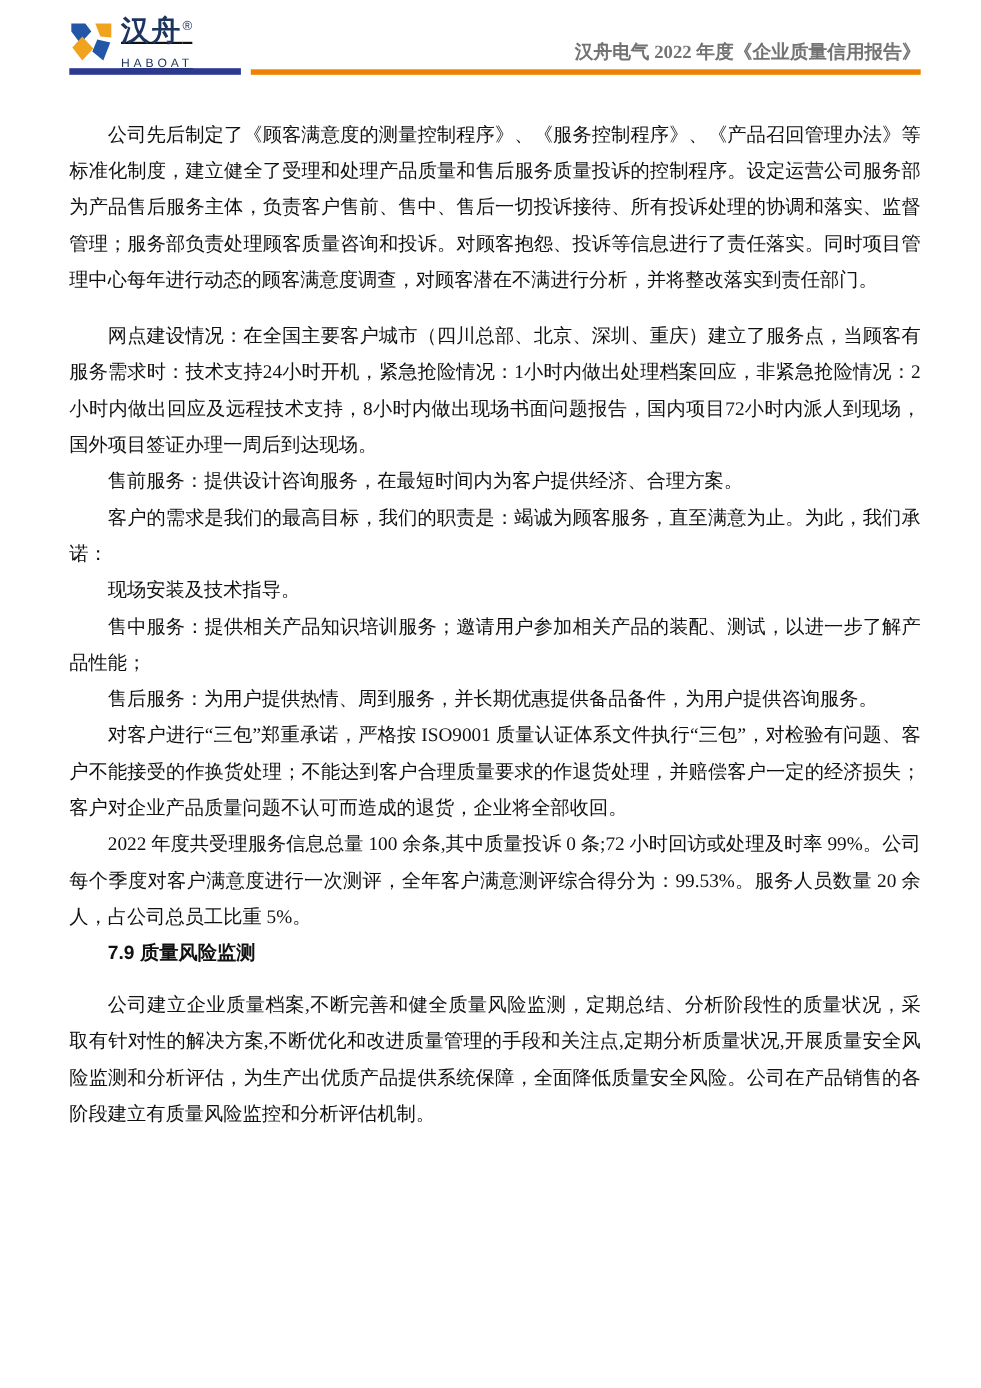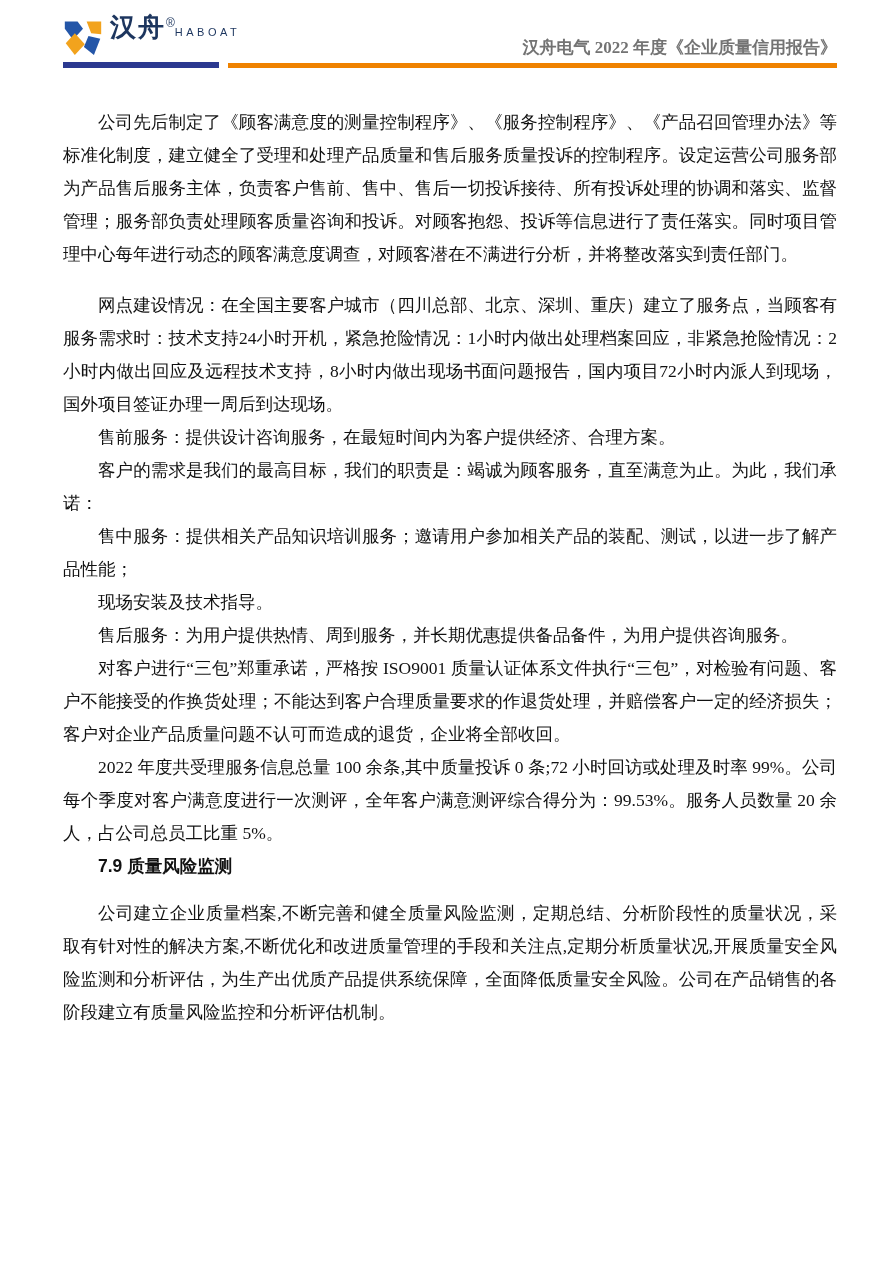--- a/index.html
+++ b/index.html
@@ -17,21 +17,21 @@
   
   .header{
     position:relative;
     padding:14px 55px 0 63px;
     box-sizing:border-box;
   }
   .logo{display:flex;align-items:flex-start;gap:7px;height:48px;}
   .logo-mark{width:40px;height:44px;display:block;}
   .mark-blue{fill:var(--logo_blue,#2456a8);}
   .mark-orange{fill:var(--logo_orange,#f2a31d);}
-  .logo-text{display:flex;flex-direction:row;line-height:1;}
+  .logo-text{display:flex;flex-direction:column;line-height:1;text-decoration:underline;}
   .logo-cn{
     font-family:"Liberation Sans","DejaVu Sans",sans-serif;
     font-weight:bold;font-size:26px;color:var(--text_navy,#1c355e);
     letter-spacing:2px;
   }
   .logo-cn sup{font-size:12px;font-weight:normal;letter-spacing:0;vertical-align:9px;}
   .logo-en{
     font-family:"Liberation Sans","DejaVu Sans",sans-serif;
     font-size:11px;color:var(--text_navy,#1c355e);
     letter-spacing:3.5px;margin-top:13px;
@@ -90,22 +90,22 @@
       <span class="rule-orange"></span>
     </div>
   </header>
 
   <main class="doc">
 
     <p class="para gap">公司先后制定了《顾客满意度的测量控制程序》、《服务控制程序》、《产品召回管理办法》等标准化制度，建立健全了受理和处理产品质量和售后服务质量投诉的控制程序。设定运营公司服务部为产品售后服务主体，负责客户售前、售中、售后一切投诉接待、所有投诉处理的协调和落实、监督管理；服务部负责处理顾客质量咨询和投诉。对顾客抱怨、投诉等信息进行了责任落实。同时项目管理中心每年进行动态的顾客满意度调查，对顾客潜在不满进行分析，并将整改落实到责任部门。</p>
     <p class="para gap">网点建设情况：在全国主要客户城市（四川总部、北京、深圳、重庆）建立了服务点，当顾客有服务需求时：技术支持24小时开机，紧急抢险情况：1小时内做出处理档案回应，非紧急抢险情况：2小时内做出回应及远程技术支持，8小时内做出现场书面问题报告，国内项目72小时内派人到现场，国外项目签证办理一周后到达现场。</p>
     <p class="para">售前服务：提供设计咨询服务，在最短时间内为客户提供经济、合理方案。</p>
     <p class="para">客户的需求是我们的最高目标，我们的职责是：竭诚为顾客服务，直至满意为止。为此，我们承诺：</p>
+    <p class="para">现场安装及技术指导。</p>
     <p class="para">售中服务：提供相关产品知识培训服务；邀请用户参加相关产品的装配、测试，以进一步了解产品性能；</p>
-    <p class="para">现场安装及技术指导。</p>
     <p class="para">售后服务：为用户提供热情、周到服务，并长期优惠提供备品备件，为用户提供咨询服务。</p>
     <p class="para">对客户进行“三包”郑重承诺，严格按 ISO9001 质量认证体系文件执行“三包”，对检验有问题、客户不能接受的作换货处理；不能达到客户合理质量要求的作退货处理，并赔偿客户一定的经济损失；客户对企业产品质量问题不认可而造成的退货，企业将全部收回。</p>
     <p class="para">2022 年度共受理服务信息总量 100 余条,其中质量投诉 0 条;72 小时回访或处理及时率 99%。公司每个季度对客户满意度进行一次测评，全年客户满意测评综合得分为：99.53%。服务人员数量 20 余人，占公司总员工比重 5%。</p>
 
     <h3 class="h-sub">7.9 质量风险监测</h3>
     <p class="para gap-sm">公司建立企业质量档案,不断完善和健全质量风险监测，定期总结、分析阶段性的质量状况，采取有针对性的解决方案,不断优化和改进质量管理的手段和关注点,定期分析质量状况,开展质量安全风险监测和分析评估，为生产出优质产品提供系统保障，全面降低质量安全风险。公司在产品销售的各阶段建立有质量风险监控和分析评估机制。</p>
   </main>
 
 </div>
 

